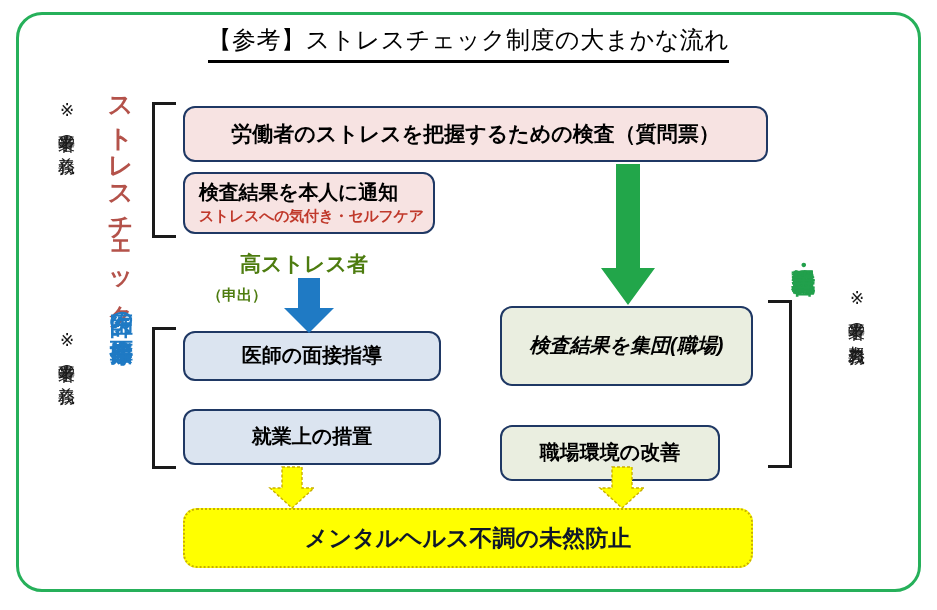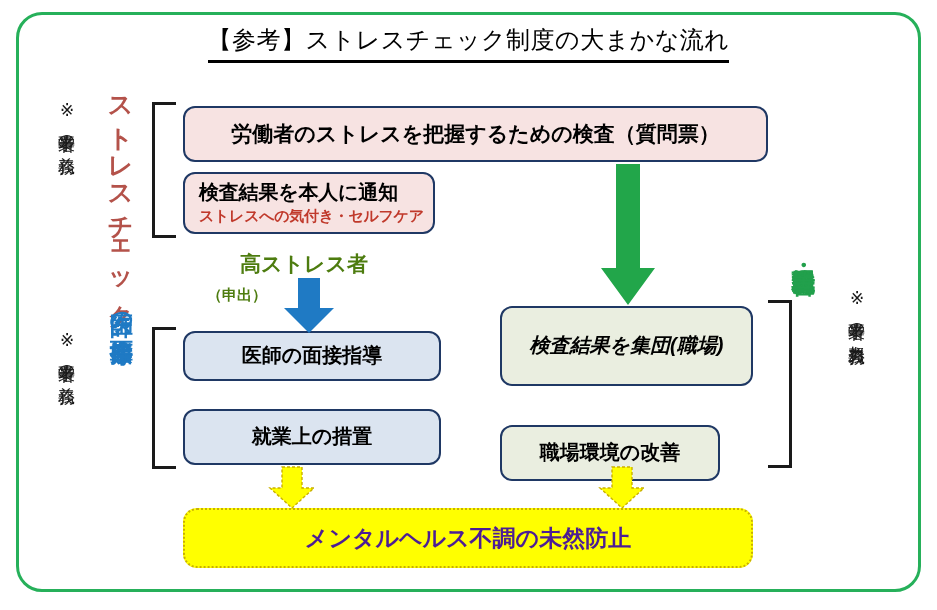--- a/index.html
+++ b/index.html
@@ -112,21 +112,21 @@
     left: 183px; top: 508px; width: 570px; height: 60px;
     box-sizing: border-box;
     background: #ffff00;
     border: 2px dotted #c9b000;
     border-radius: 14px;
     display: flex;
     align-items: center;
     justify-content: center;
     font-size: 23px;
     font-weight: bold;
-    color: #4c1d95;
+    color: #0f172a;
   }
 
   
   .arrow { position: absolute; }
 
   
   #arrow-green {
     left: 600px; top: 164px; width: 56px; height: 142px;
   }
   

